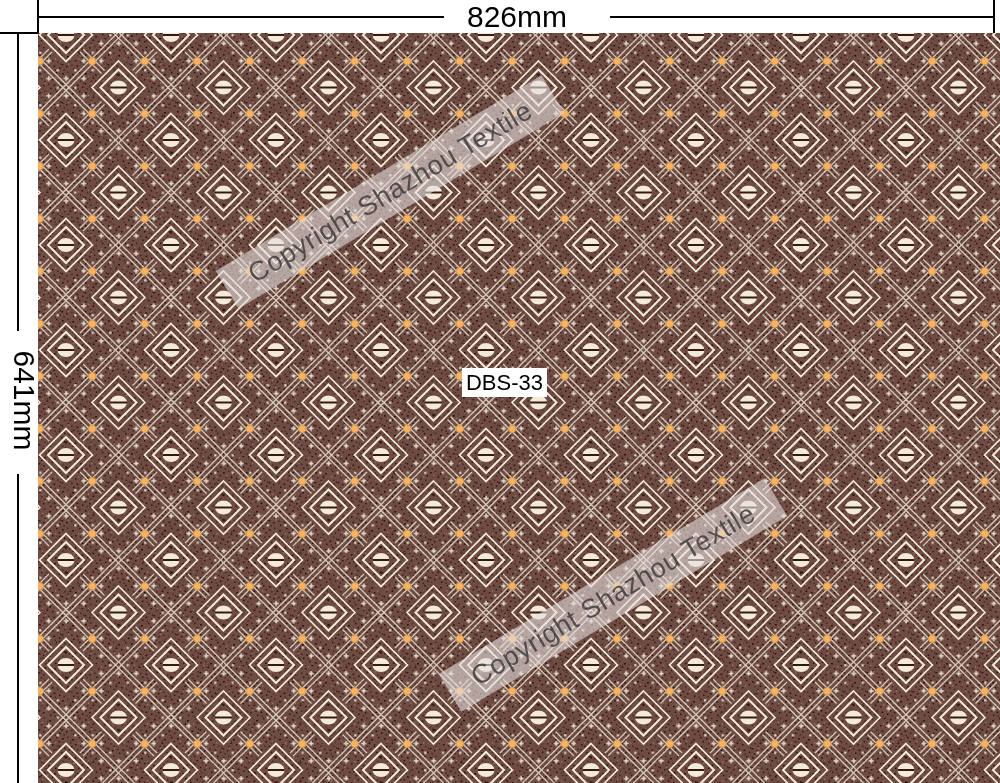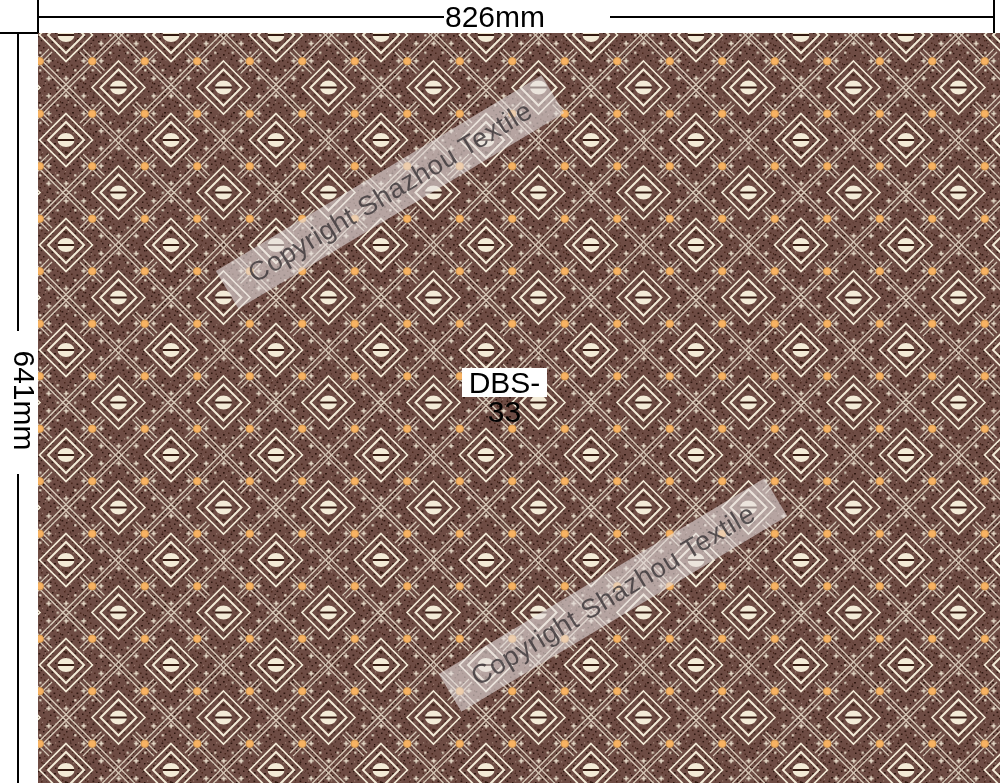--- a/index.html
+++ b/index.html
@@ -1,30 +1,30 @@
 <!DOCTYPE html>
 <html style="--c-page_bg: #ffffff; --c-dim_line: #000000; --c-dim_text: #000000; --c-base: #6e4c44; --c-cream: #f3ebd7; --c-orange: #f7b263; --c-orange_edge: #cd8f43; --c-slit_dark: #351a11; --c-speck_dark: #2a120b; --c-speck_mid: #45241a; --c-speck_light: #9e8174; --c-watermark_band: rgba(230,224,223,0.60); --c-watermark_text: rgba(64,58,60,0.85); --c-code_bg: #ffffff; --c-code_text: #000000;"><head>
 <meta charset="utf-8">
 <style>
   html,body{margin:0;padding:0;}
   body{font-family:"Liberation Sans", sans-serif; background:#fff;}
   .canvas{position:relative; width:1000px; height:783px; background:var(--c-page_bg,#fff); overflow:hidden;}
   .dim{position:absolute; background:var(--c-dim_line,#000);}
   .dim-label{position:absolute; font-size:30px; color:var(--c-dim_text,#000); text-align:center; white-space:nowrap;}
-  .dim-label.top{left:430px; top:1px; width:130px; height:32px; line-height:32px;}
+  .dim-label.top{left:452px; top:1px; width:130px; height:32px; line-height:32px;}
   .dim-label.left{left:-41px; top:384px; width:130px; height:33px; line-height:33px; transform:rotate(90deg);}
   .swatch{position:absolute; left:38px; top:33px; width:962px; height:750px; overflow:hidden;}
   .swatch svg{position:absolute; left:0; top:0; display:block;}
   .watermark{position:absolute; width:380px; height:44px; line-height:44px; text-align:center;
     background:var(--c-watermark_band,rgba(230,224,223,.6)); color:var(--c-watermark_text,rgba(66,60,62,.82));
     font-size:27px; letter-spacing:.5px; white-space:nowrap; transform:rotate(-31deg);}
   .watermark.wm1{left:162px; top:137px;}
   .watermark.wm2{left:385px; top:540px;}
   .code-label{position:absolute; left:424px; top:335px; width:85px; height:29px; line-height:29px;
-    background:var(--c-code_bg,#fff); color:var(--c-code_text,#000); font-size:30px; text-align:center;}
+    background:var(--c-code_bg,#fff); color:var(--c-code_text,#000); font-size:22px; text-align:center;}
   
   .f-base{fill:var(--c-base);} .f-cream{fill:var(--c-cream);} .f-slit{fill:var(--c-slit_dark);}
   .f-orange{fill:var(--c-orange);} .s-orange-edge{stroke:var(--c-orange_edge);}
   .f-sdark{fill:var(--c-speck_dark);} .f-smid{fill:var(--c-speck_mid);} .f-slight{fill:var(--c-speck_light);}
   .s-cream{stroke:var(--c-cream);} .nf{fill:none;}
 </style>
 </head>
 <body>
 
 <div class="canvas">

